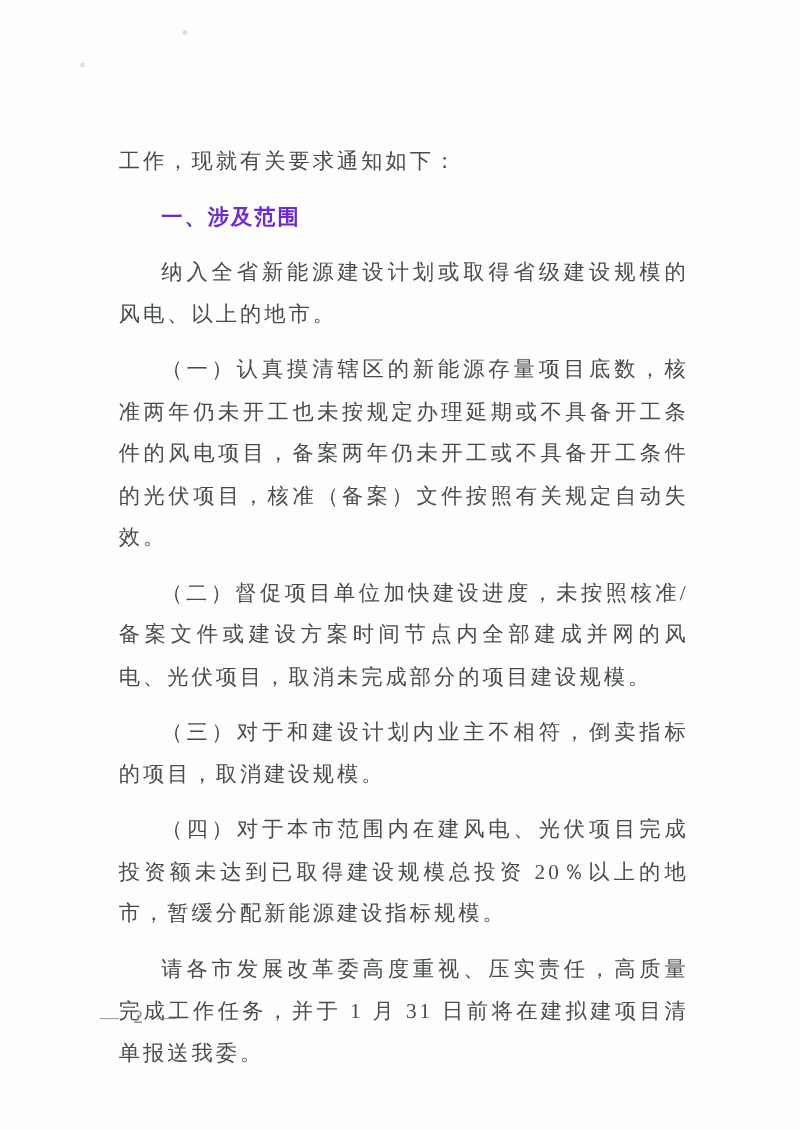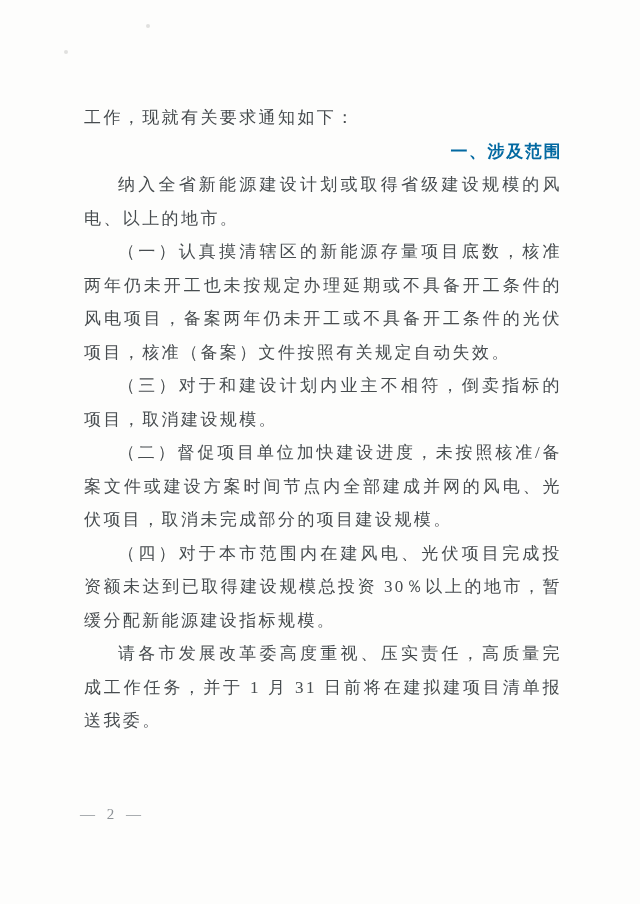--- a/index.html
+++ b/index.html
@@ -30,32 +30,32 @@
     position: absolute;
     left: 84px;
     top: 101px;
     width: 478px;
     color: #474c4f;
     font-family: "Liberation Serif", "DejaVu Serif", serif;
     font-size: 17px;
     line-height: 33.5px;
   }
   .doc p {
-    margin: 0;
+    margin: 11px;
     text-align: justify;
     text-justify: inter-character;
     letter-spacing: 2.4px;
   }
   .doc p.indent { text-indent: 2em; }
   .doc p.heading {
     font-family: "Liberation Sans", "DejaVu Sans", sans-serif;
     font-weight: 700;
     letter-spacing: 1.6px;
-    color: #0369a1;
-    text-align: right;
+    color: #6d28d9;
+    text-align: left;
   }
   .footer {
     position: absolute;
     left: 80px;
     top: 806px;
     color: #8d9296;
     font-family: "Liberation Serif", "DejaVu Serif", serif;
     font-size: 15px;
     letter-spacing: 4px;
   }
@@ -65,20 +65,20 @@
 
 <div class="page">
   <div class="speck s1"></div>
   <div class="speck s2"></div>
 
   <div class="doc" id="doc-body">
       <p class="body">工作，现就有关要求通知如下：</p>
       <p class="heading indent">一、涉及范围</p>
       <p class="body indent">纳入全省新能源建设计划或取得省级建设规模的风电、以上的地市。</p>
       <p class="body indent">（一）认真摸清辖区的新能源存量项目底数，核准两年仍未开工也未按规定办理延期或不具备开工条件的风电项目，备案两年仍未开工或不具备开工条件的光伏项目，核准（备案）文件按照有关规定自动失效。</p>
+      <p class="body indent">（二）督促项目单位加快建设进度，未按照核准/备案文件或建设方案时间节点内全部建成并网的风电、光伏项目，取消未完成部分的项目建设规模。</p>
       <p class="body indent">（三）对于和建设计划内业主不相符，倒卖指标的项目，取消建设规模。</p>
-      <p class="body indent">（二）督促项目单位加快建设进度，未按照核准/备案文件或建设方案时间节点内全部建成并网的风电、光伏项目，取消未完成部分的项目建设规模。</p>
-      <p class="body indent">（四）对于本市范围内在建风电、光伏项目完成投资额未达到已取得建设规模总投资 30％以上的地市，暂缓分配新能源建设指标规模。</p>
+      <p class="body indent">（四）对于本市范围内在建风电、光伏项目完成投资额未达到已取得建设规模总投资 20％以上的地市，暂缓分配新能源建设指标规模。</p>
       <p class="body indent">请各市发展改革委高度重视、压实责任，高质量完成工作任务，并于 1 月 31 日前将在建拟建项目清单报送我委。</p>
     </div>
 
   <div class="footer">— 2 —</div>
 </div>
 
 </body></html>

